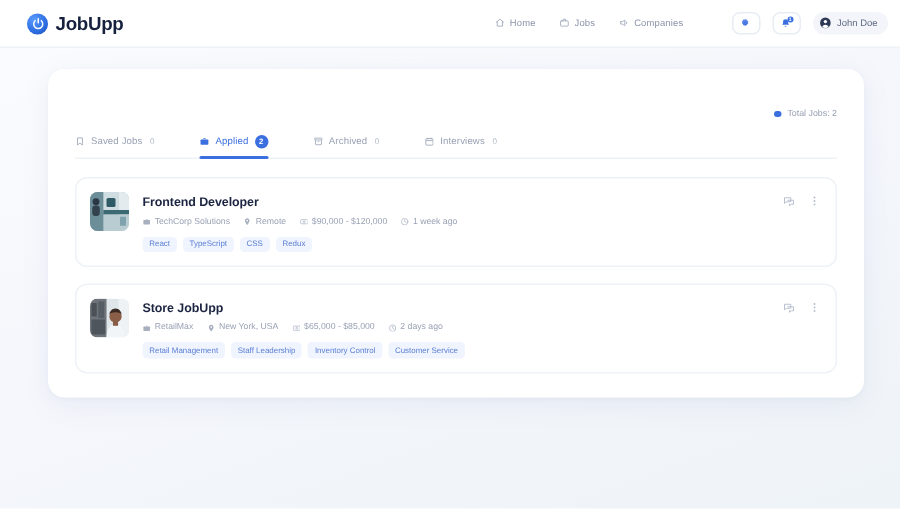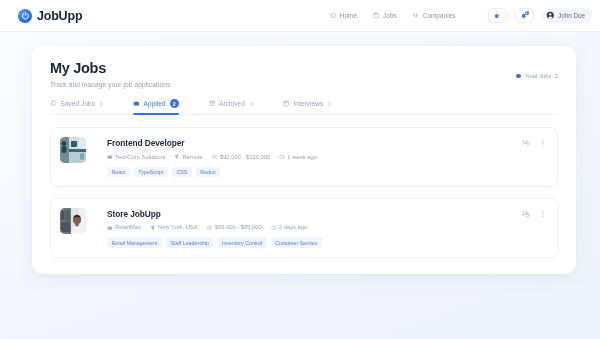--- a/index.html
+++ b/index.html
@@ -241,21 +241,21 @@
     gap: 11px;
   }
 
   .job-card {
     border: 1px solid #eef1f6;
     border-radius: 8px;
     background: #ffffff;
     padding: 9px 10px 9px 9px;
     display: flex;
     align-items: flex-start;
-    gap: 21px;
+    gap: 9px;
     cursor: pointer;
   }
 
   .thumb {
     width: 26px;
     height: 26px;
     border-radius: 5px;
     flex-shrink: 0;
     overflow: hidden;
     position: relative;
@@ -400,24 +400,20 @@
       </div>
 
     </div>
   </nav>
 </div>
 
 <div class="page">
   <div class="panel">
 
     <div class="panel-head">
-      <div>
-        <div class="page-title">My Jobs</div>
-        <div class="page-sub">Track and manage your job applications</div>
-      </div>
       <div class="total-jobs">
         <span class="total-dot"></span>
         <span class="total-text">Total Jobs: 2</span>
       </div>
     </div>
 
     <div class="tabs">
 
       <div class="tab">
         <span>

